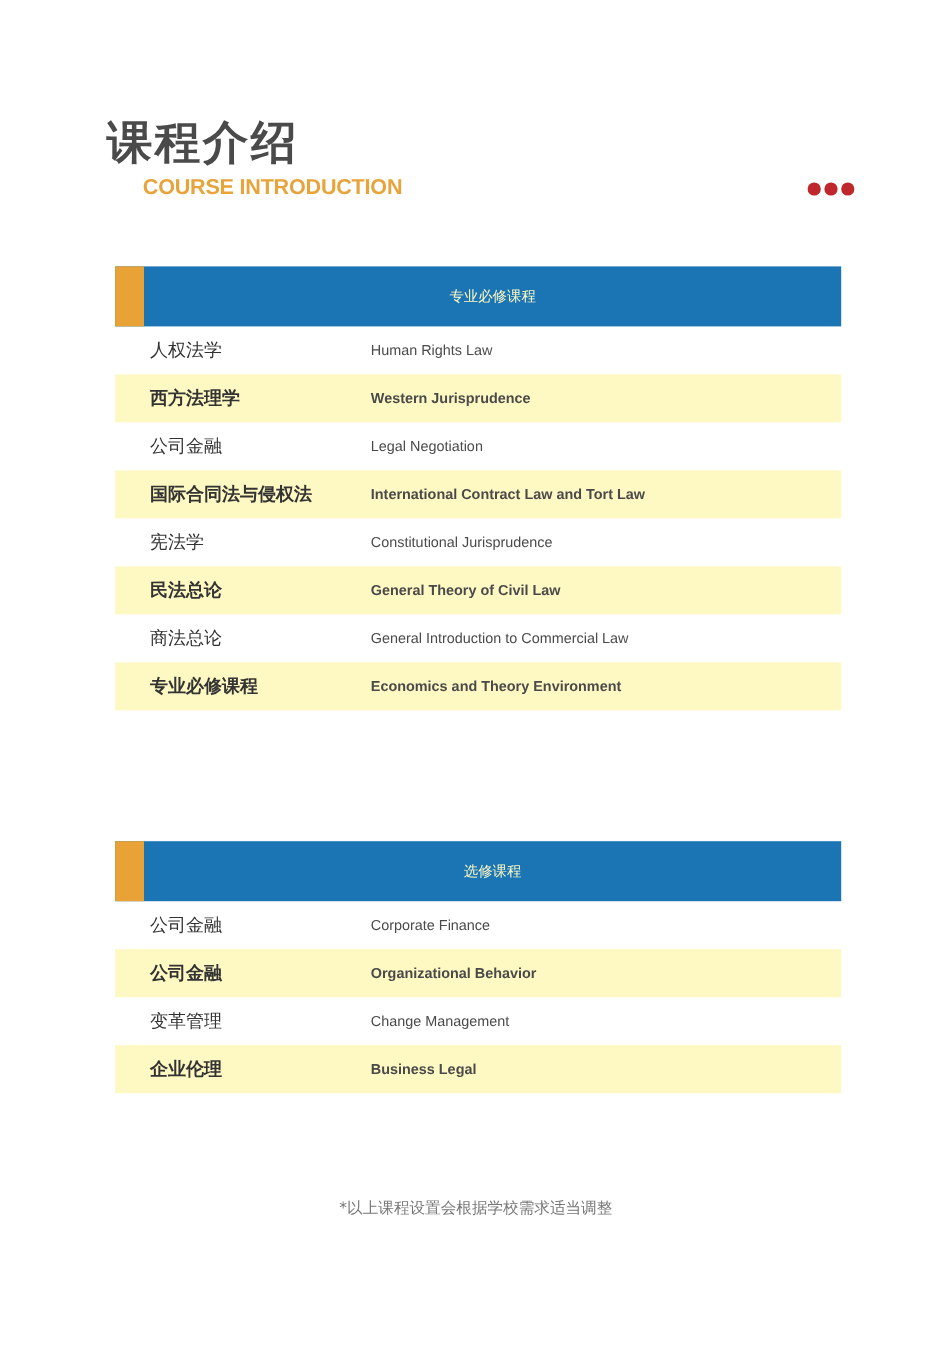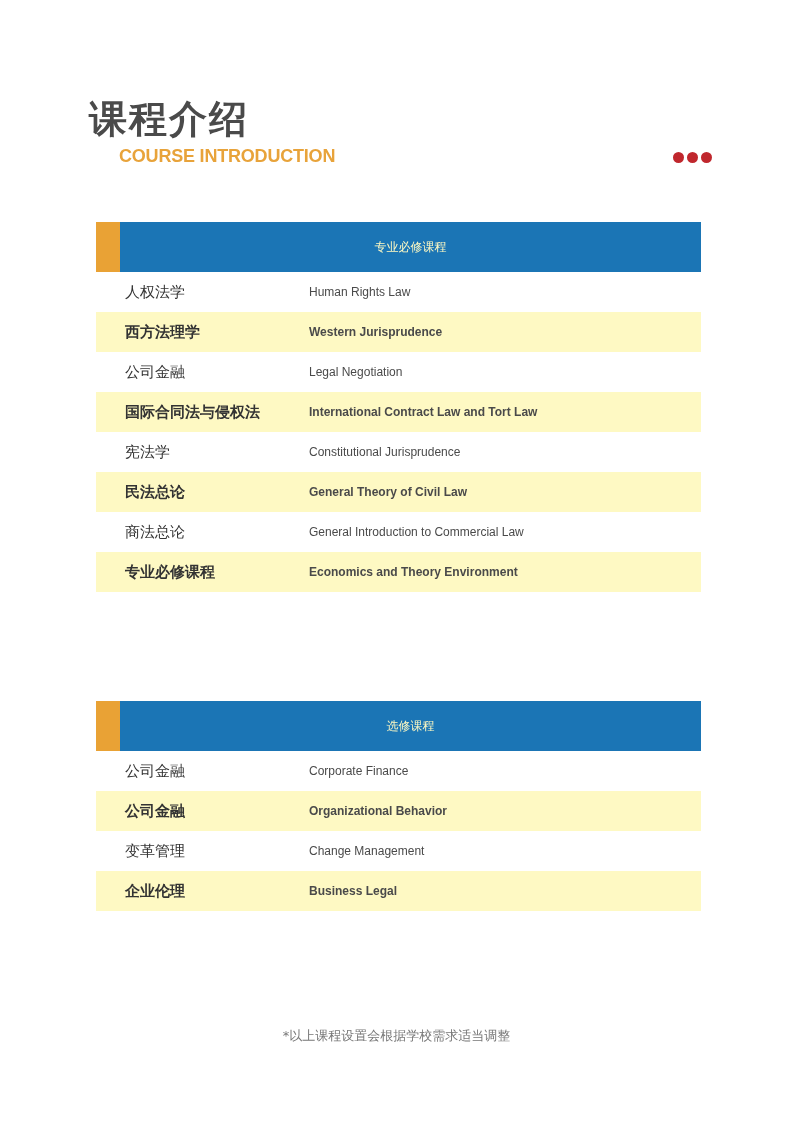--- a/index.html
+++ b/index.html
@@ -13,21 +13,21 @@
   .dot { width: 11px; height: 11px; border-radius: 50%; background: #c0272d; }
   .section { position: absolute; left: 96px; width: 605px; }
   .sec-header { height: 50px; display: flex; background: #1b75b5; }
   .sec-accent { width: 24px; background: #e9a235; }
   .sec-title { flex: 1; text-align: center; color: #fef9c3; font-size: 12px; line-height: 50px; }
   .row { height: 40px; display: flex; align-items: center; }
   .row.alt { background: #fef9c3; font-weight: bold; }
   .cn { width: 213px; padding-left: 29px; font-size: 15px; color: #333333; box-sizing: border-box; }
   .en { font-size: 12px; color: #4a4a4a; font-family: "Liberation Sans", sans-serif; }
   .note { position: absolute; left: 0; width: 793px; top: 998px; text-align: center;
-          font-size: 13px; color: #777777; margin-top: 29px; }
+          font-size: 13px; color: #777777; }
 </style>
 </head>
 <body>
 
 <div class="title-cn">课程介绍</div>
 <div class="title-en">COURSE INTRODUCTION</div>
 <div class="dots">
   <span class="dot"></span>
   <span class="dot"></span>
   <span class="dot"></span>

